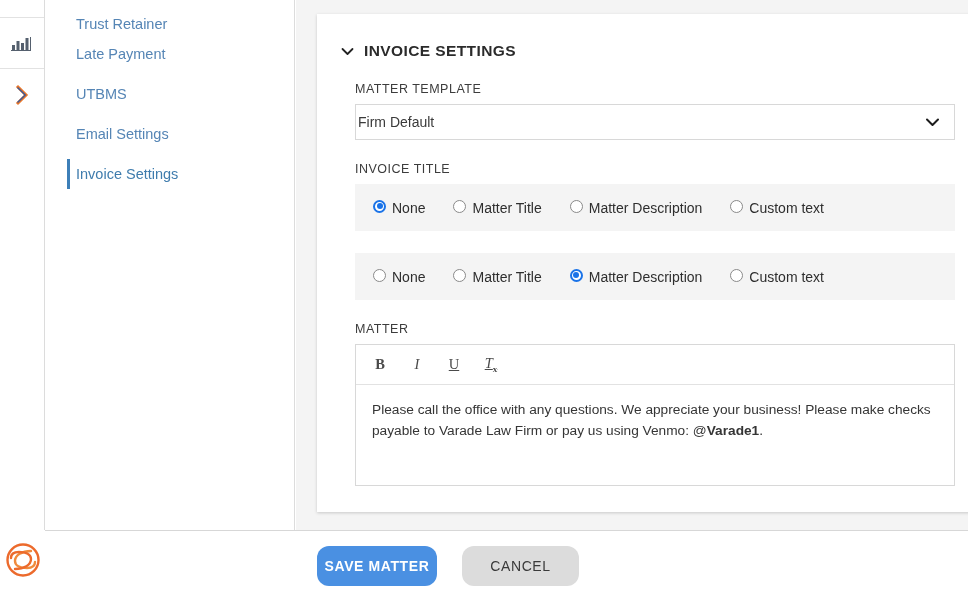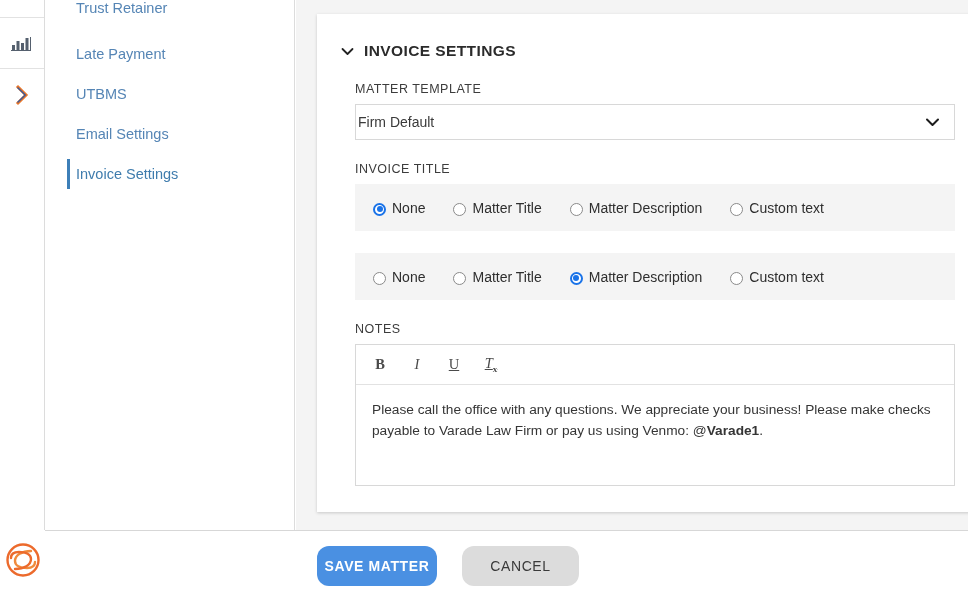--- a/index.html
+++ b/index.html
@@ -53,21 +53,21 @@
   .nav-item {
     position: relative;
     height: 40px;
     display: flex; align-items: center;
     padding-left: 31px;
     font-size: 14.5px;
     color: #5585b5;
     cursor: pointer;
     white-space: nowrap;
   }
-  .nav-item.first { height: 34px; align-items: flex-start; padding-top: 0; }
+  .nav-item.first { height: 34px; align-items: flex-start; padding-top: 16px; }
   .nav-item.active { color: #3f7cad; }
   .nav-item.active::before {
     content: "";
     position: absolute; left: 22px; top: 5px;
     width: 3px; height: 30px;
     background: #3d7fb8;
   }
 
   
   .page-bg {
@@ -131,21 +131,21 @@
 
   
   .radio-row {
     background: #f4f4f4;
     height: 47px;
     display: flex; align-items: center;
     padding-left: 18px;
     gap: 0;
   }
   .radio-opt {
-    display: flex; align-items: flex-end;
+    display: flex; align-items: flex-start;
     gap: 6px;
     margin-right: 28px;
     font-size: 14px;
     color: #2e2e2e;
     cursor: pointer;
     white-space: nowrap;
   }
   .radio {
     width: 13px; height: 13px;
     border-radius: 50%;
@@ -356,21 +356,21 @@
           <span>Matter Description</span>
         </label>
         <label class="radio-opt">
           <span class="radio"></span>
           <span>Custom text</span>
         </label>
       </div>
     </div>
 
     <div class="field">
-      <div class="field-label">NOTES</div>
+      <div class="field-label">MATTER</div>
       <div class="editor">
         <div class="editor-toolbar">
           <span class="tb-btn bold">B</span>
           <span class="tb-btn italic">I</span>
           <span class="tb-btn underline">U</span>
           <span class="tb-btn removefmt"><span>T</span><sub>x</sub></span>
         </div>
         <div class="editor-body"><span>Please call the office with any questions. We appreciate your business! Please make checks payable to Varade Law Firm or pay us using Venmo: @</span><b>Varade1</b><span>.</span></div>
       </div>
     </div>

